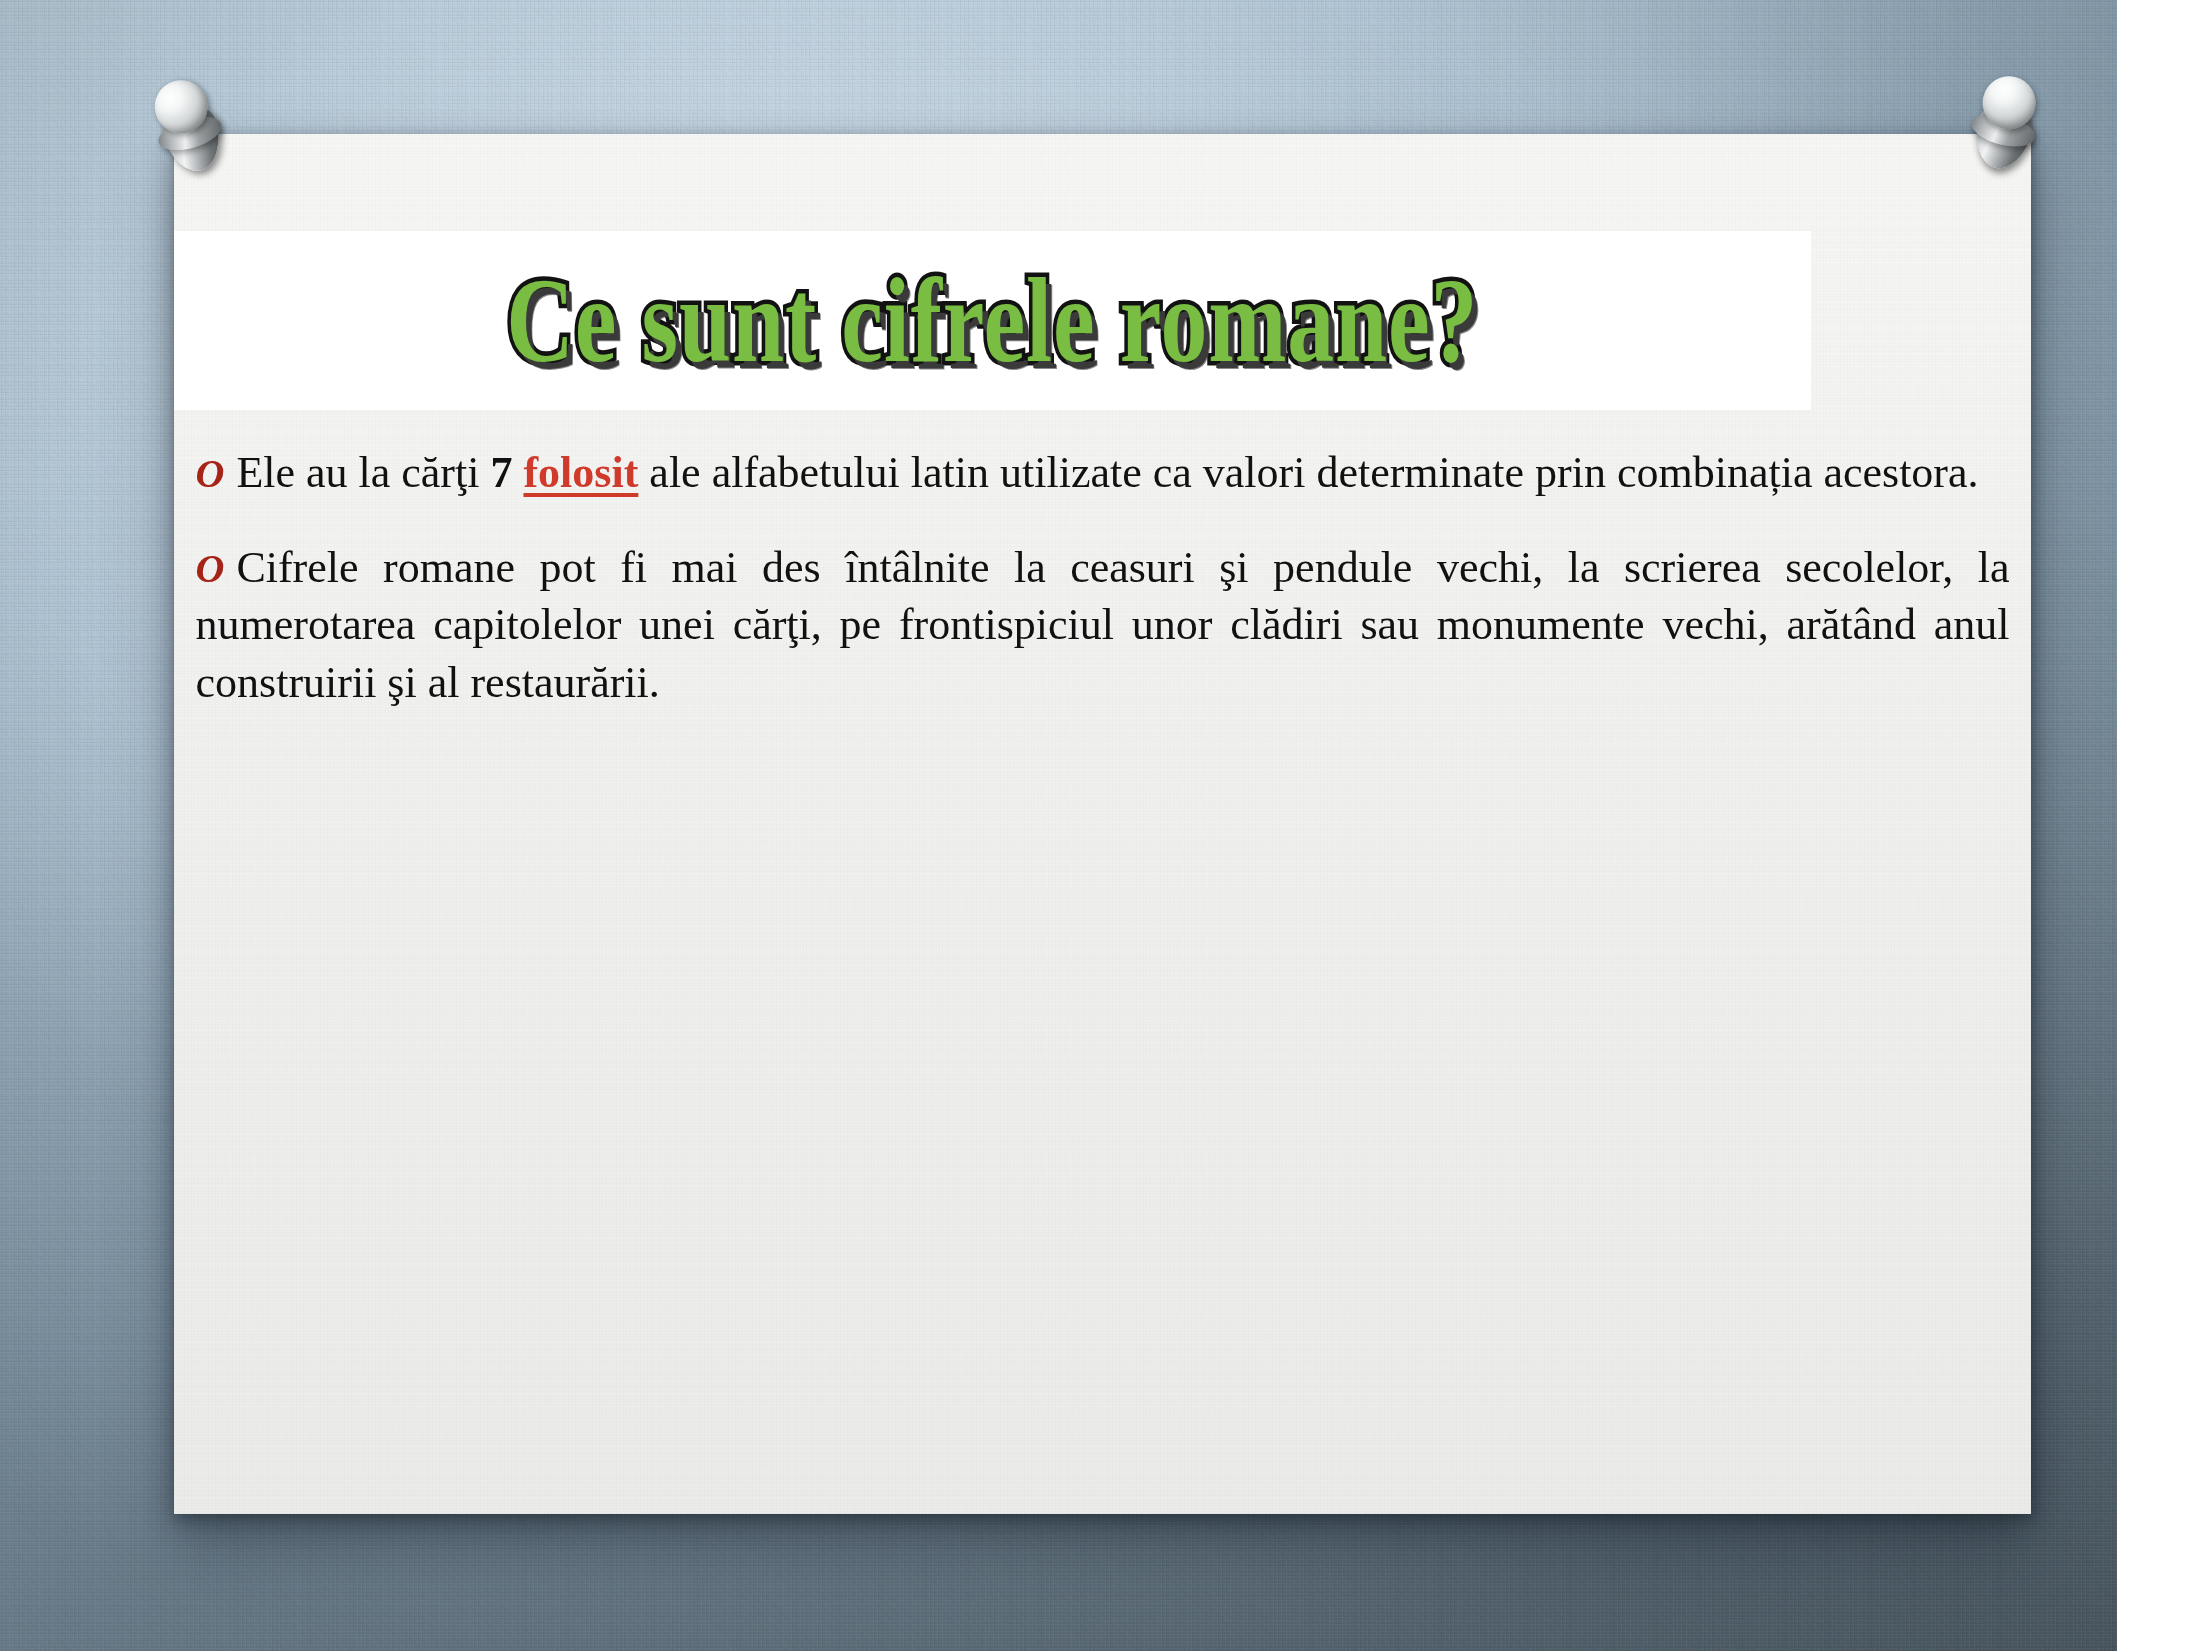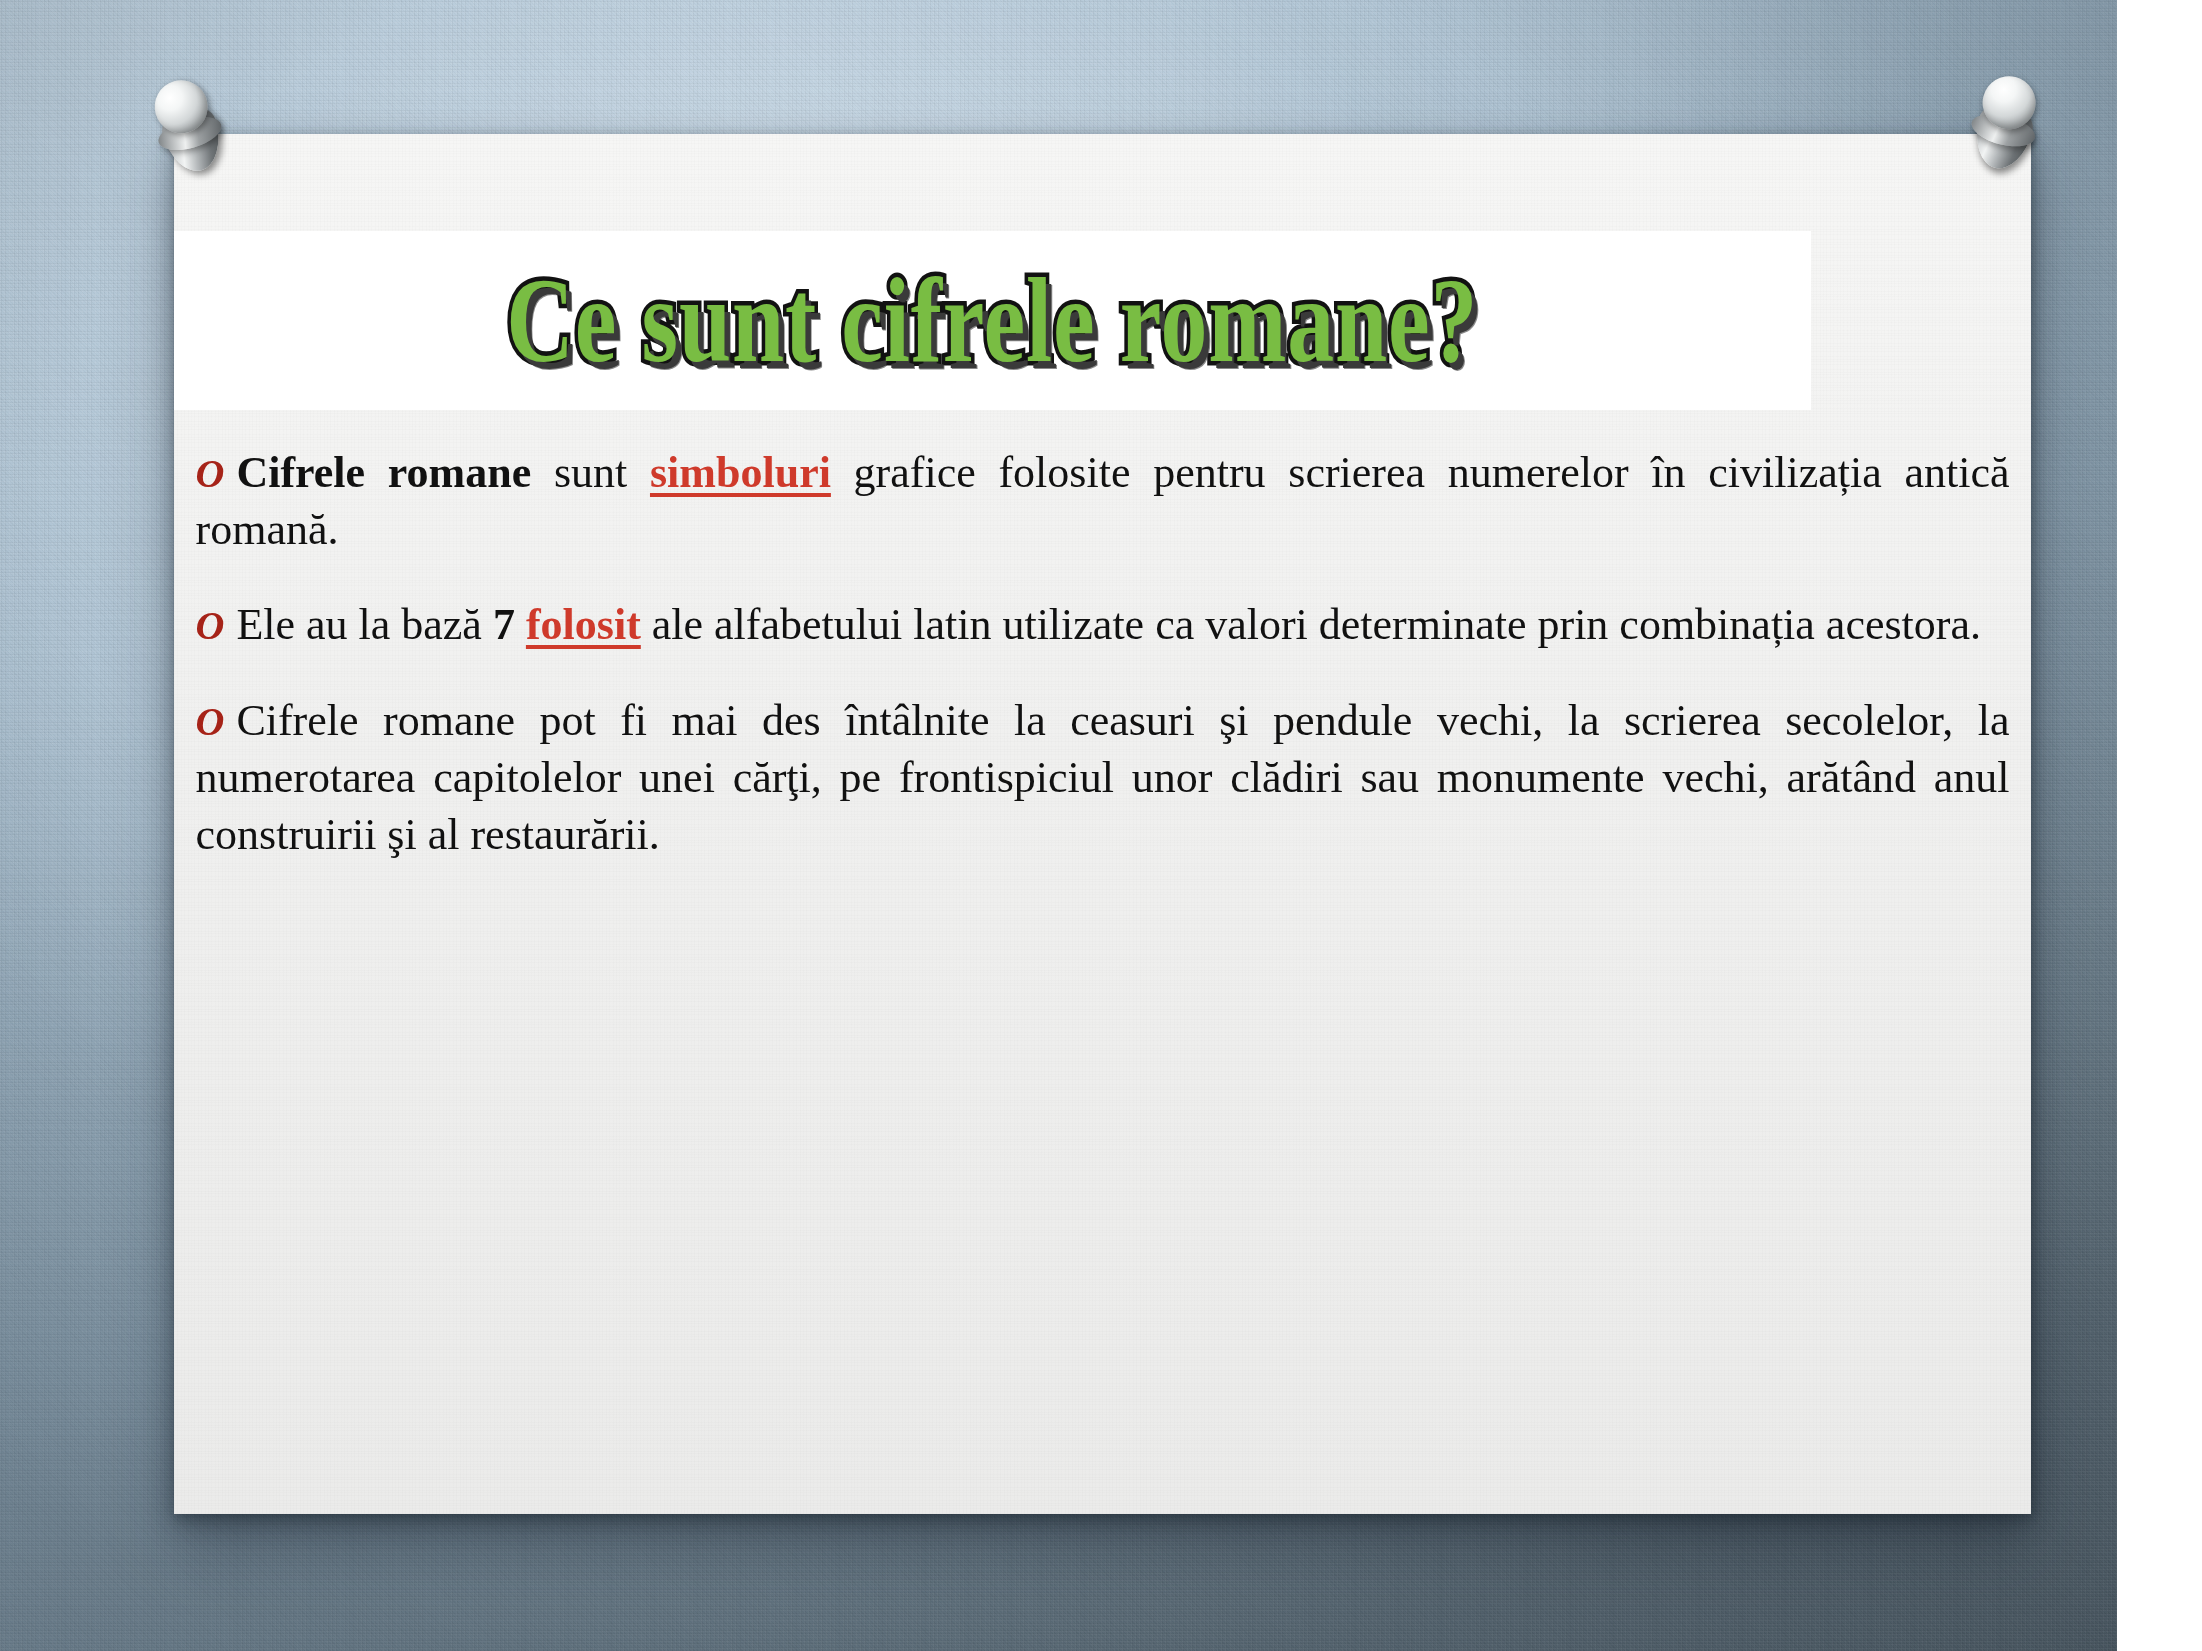--- a/index.html
+++ b/index.html
@@ -161,26 +161,23 @@
 
   <div id="paper">
 
     <div id="title-band">
       <div id="title-text">Ce sunt cifrele romane?</div>
     </div>
 
     <div id="content">
 
 
-      <p class="para">
-        <span class="bullet">O</span><span class="b">Cifrele romane</span><span> sunt </span><span class="hl">simboluri</span><span> grafice folosite pentru scrierea numerelor în civilizația antică romană.</span>
-      </p>
 
       <p class="para">
-        <span class="bullet">O</span><span>Ele au la bază </span><span class="b">7</span><span> </span><span class="hl">folosit</span><span> ale alfabetului latin utilizate ca valori determinate prin combinația acestora.</span>
+        <span class="bullet">O</span><span>Ele au la cărţi </span><span class="b">7</span><span> </span><span class="hl">folosit</span><span> ale alfabetului latin utilizate ca valori determinate prin combinația acestora.</span>
       </p>
 
       <p class="para">
         <span class="bullet">O</span><span>Cifrele romane pot fi mai des întâlnite la ceasuri şi pendule vechi, la scrierea secolelor, la numerotarea capitolelor unei cărţi, pe frontispiciul unor clădiri sau monumente vechi, arătând anul construirii şi al restaurării.</span>
       </p>
 
     </div>
   </div>
 
   <div class="pin" id="pin-left">

